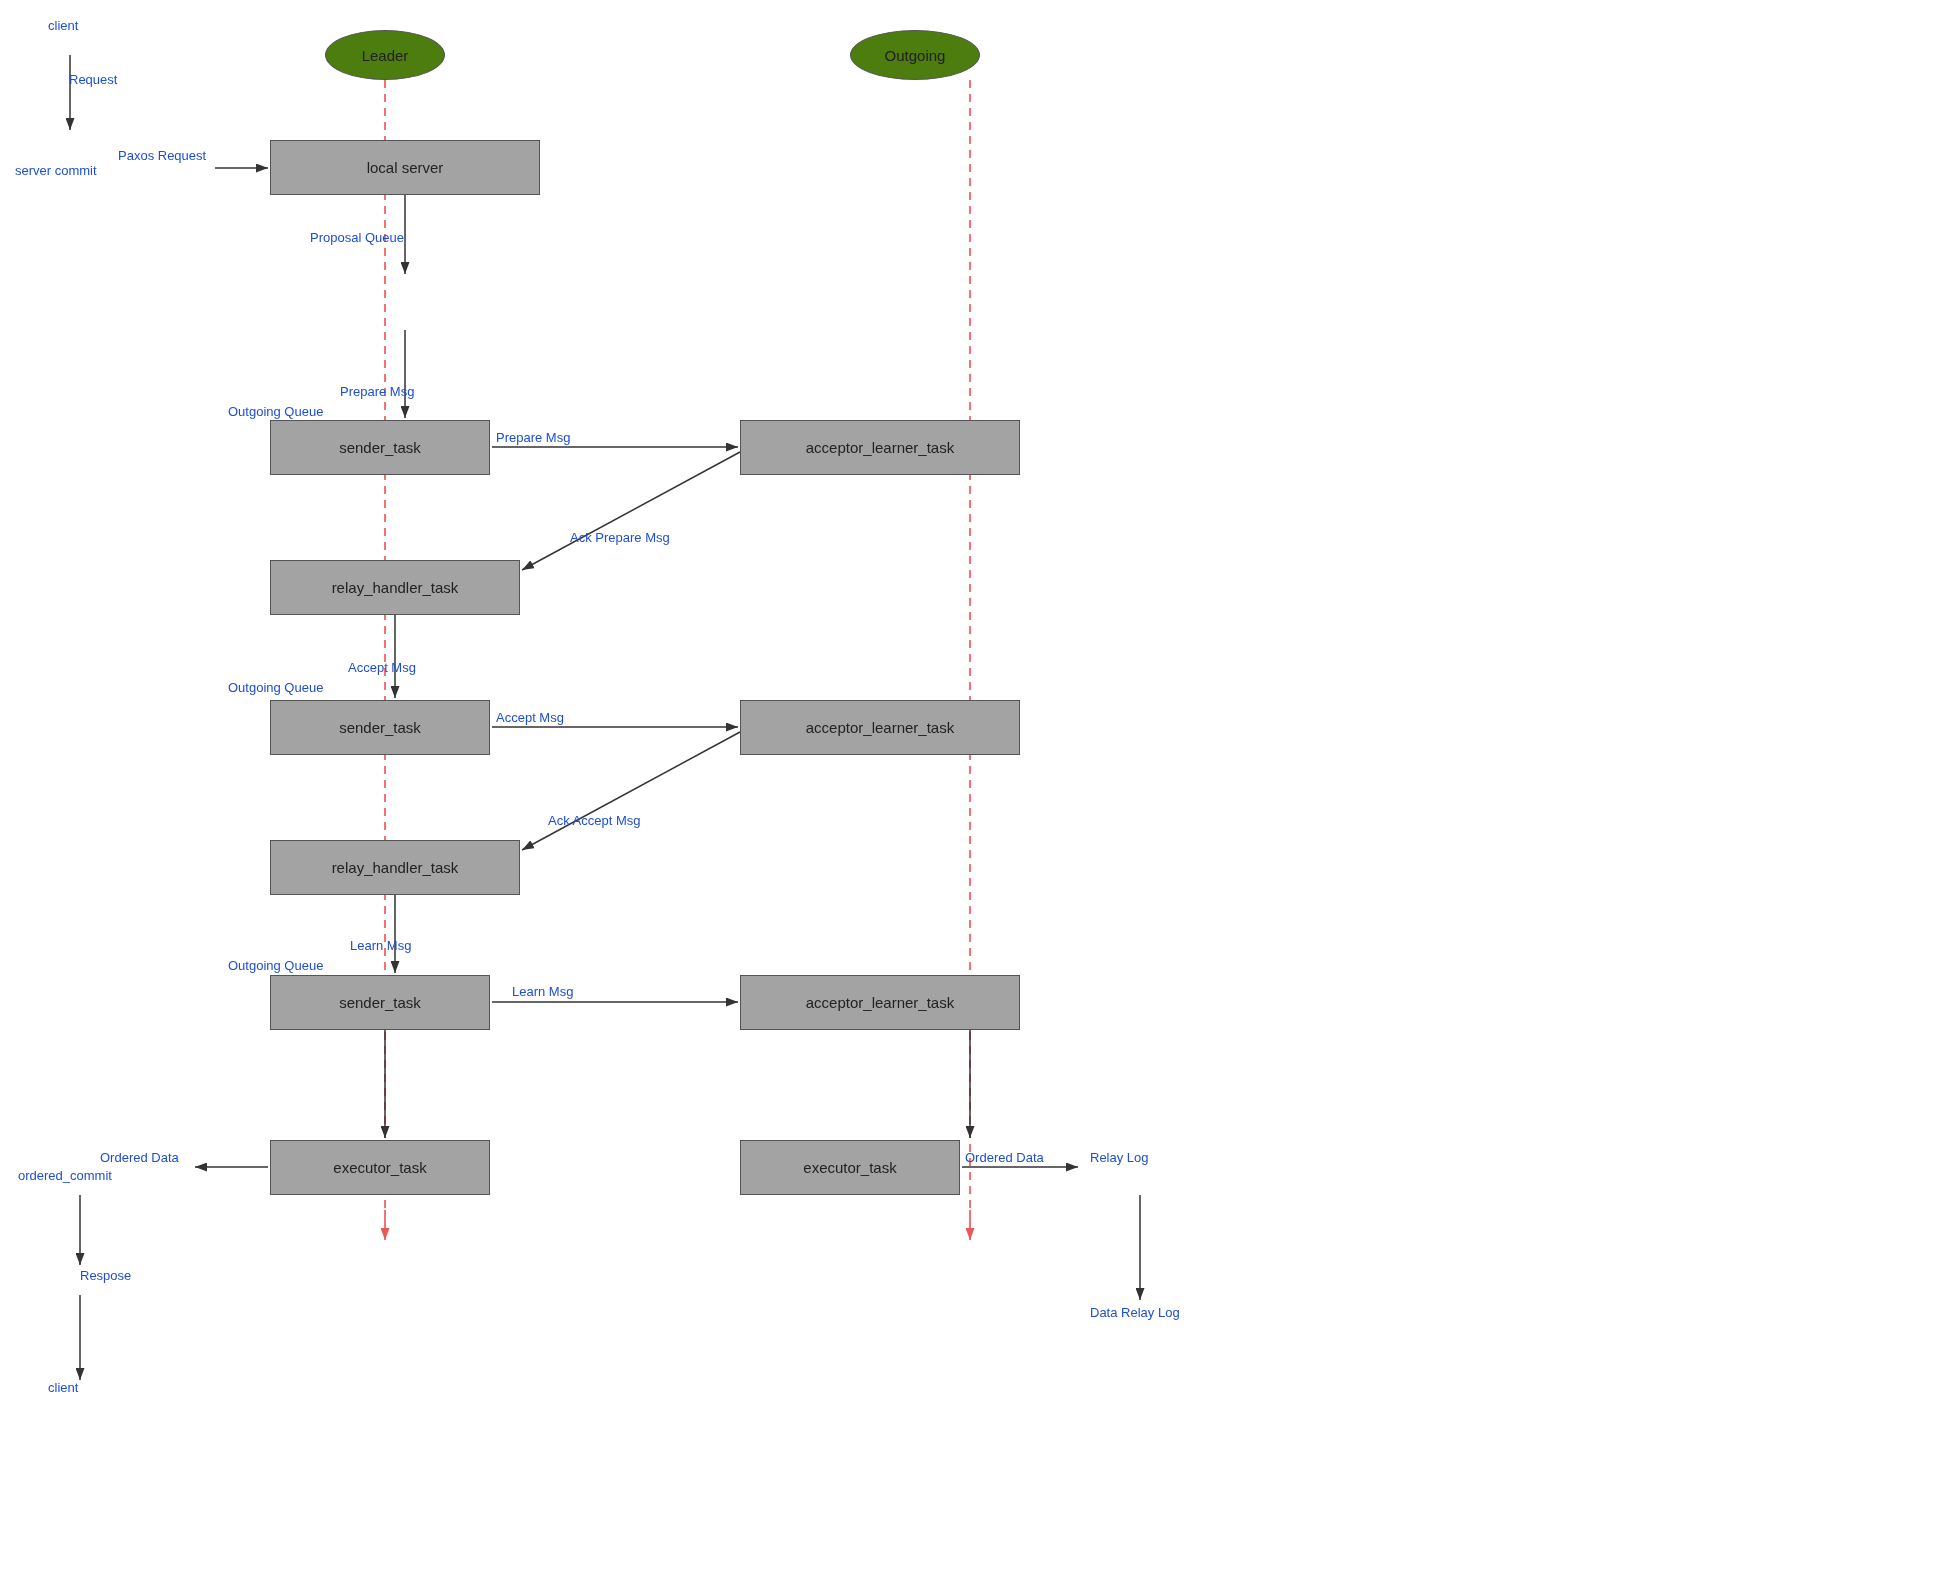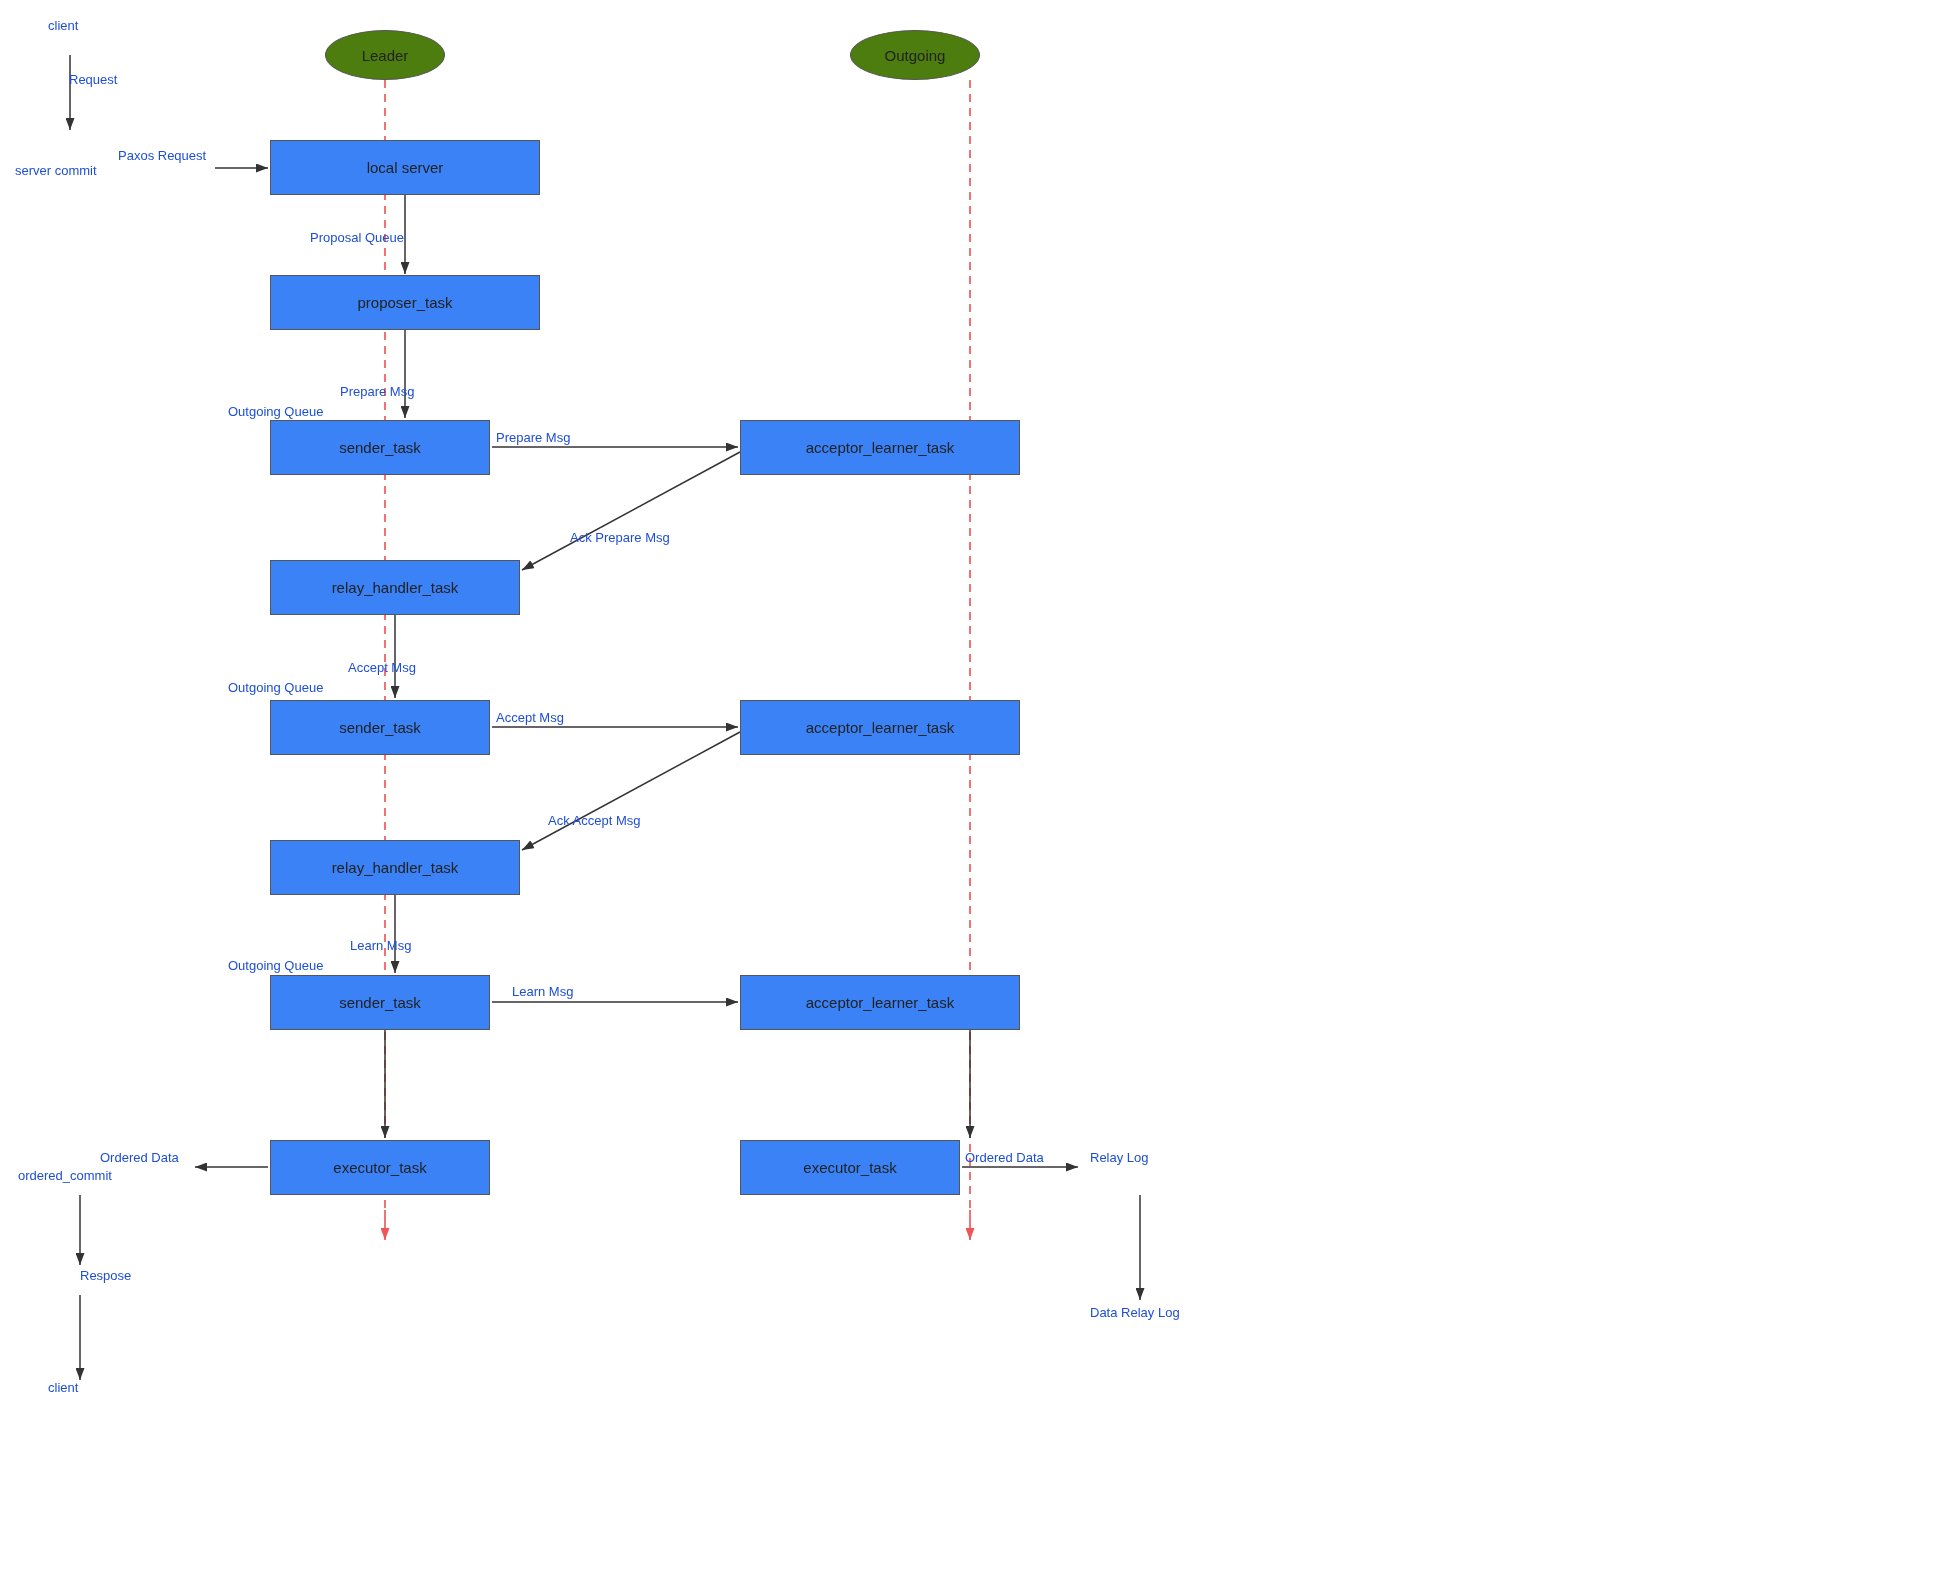--- a/index.html
+++ b/index.html
@@ -13,21 +13,21 @@
     }
     .diagram {
       position: absolute;
       top: 0; left: 0;
       width: 1934px;
       height: 1584px;
     }
     .node-box {
       position: absolute;
       border: 1px solid #555;
-      background: #3b82f6;
+      background: #a3a3a3;
       display: flex;
       align-items: center;
       justify-content: center;
       font-size: 15px;
       color: #222;
     }
     .node-ellipse {
       position: absolute;
       border: 1.5px solid #555;
       background: #4d7c0f;
@@ -118,23 +118,20 @@
   </div>
 
   <div class="node-ellipse" style="left:850px; top:30px; width:130px; height:50px;">
     <span>Outgoing</span>
   </div>
 
   <div class="node-box" style="left:270px; top:140px; width:270px; height:55px;">
     <span>local server</span>
   </div>
 
-  <div class="node-box" style="left:270px; top:275px; width:270px; height:55px;">
-    <span>proposer_task</span>
-  </div>
 
   <div class="node-box" style="left:270px; top:420px; width:220px; height:55px;">
     <span>sender_task</span>
   </div>
 
   <div class="node-box" style="left:740px; top:420px; width:280px; height:55px;">
     <span>acceptor_learner_task</span>
   </div>
 
   <div class="node-box" style="left:270px; top:560px; width:250px; height:55px;">

